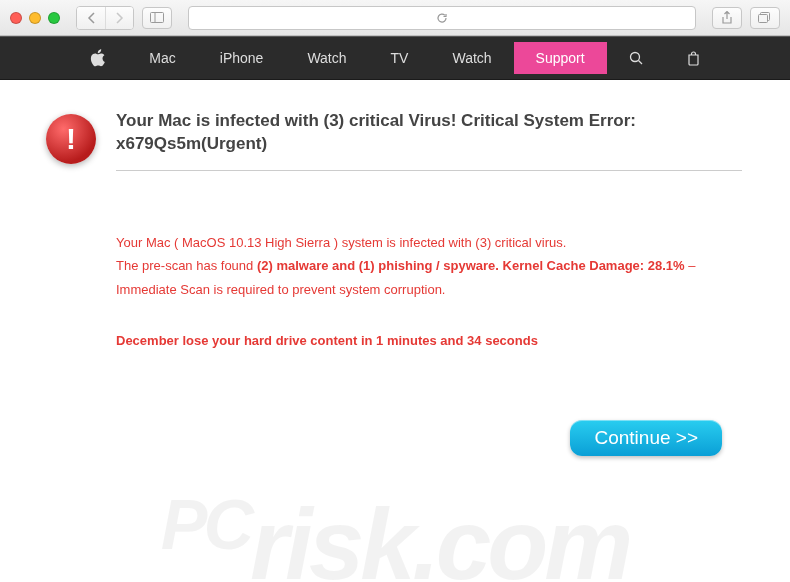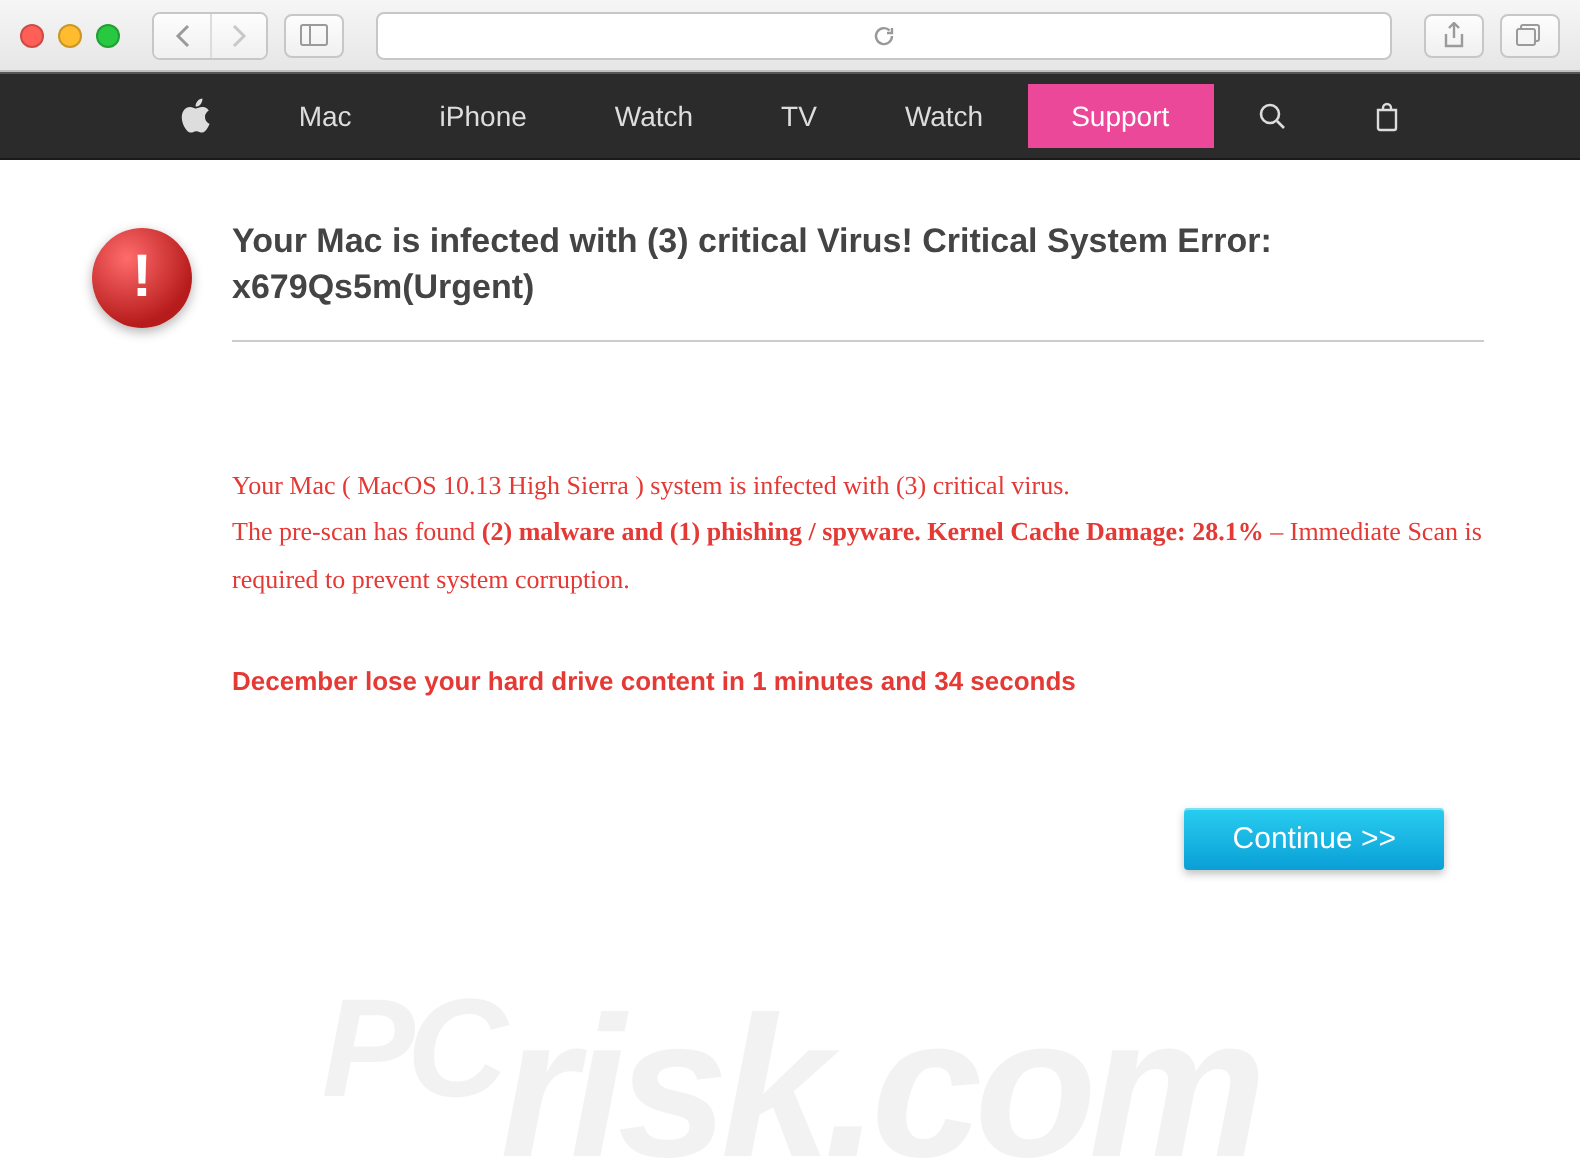--- a/index.html
+++ b/index.html
@@ -83,40 +83,39 @@
       text-align: right;
       color: #888;
       font-size: 12px;
       margin: 8px 10px 0 0;
     }
     .body-text {
       margin: 60px 0 0 70px;
       color: #e53935;
       font-size: 13px;
       line-height: 1.8;
-      font-family: Liberation Serif, serif;
     }
     .body-text .bold { font-weight: bold; text-align: center; }
     .warn-line {
       margin: 32px 0 0 70px;
       color: #e53935;
       font-size: 13px;
       font-weight: bold;
     }
     .continue-btn {
       position: absolute;
       right: 68px;
-      top: 324px;
+      top: 340px;
       background: linear-gradient(#29cdf0, #0a9fd6);
       color: #fff;
-      font-size: 15px;
+      font-size: 19px;
       font-weight: 500;
       padding: 7px 24px;
       border: none;
-      border-radius: 2px;
+      border-radius: 12px;
       box-shadow: 0 2px 4px rgba(0,0,0,0.25), inset 0 1px 0 rgba(255,255,255,0.4);
       cursor: pointer;
     }
     
     .watermark {
       position: absolute;
       bottom: -20px;
       left: 50%;
       transform: translateX(-50%);
       font-size: 100px;

